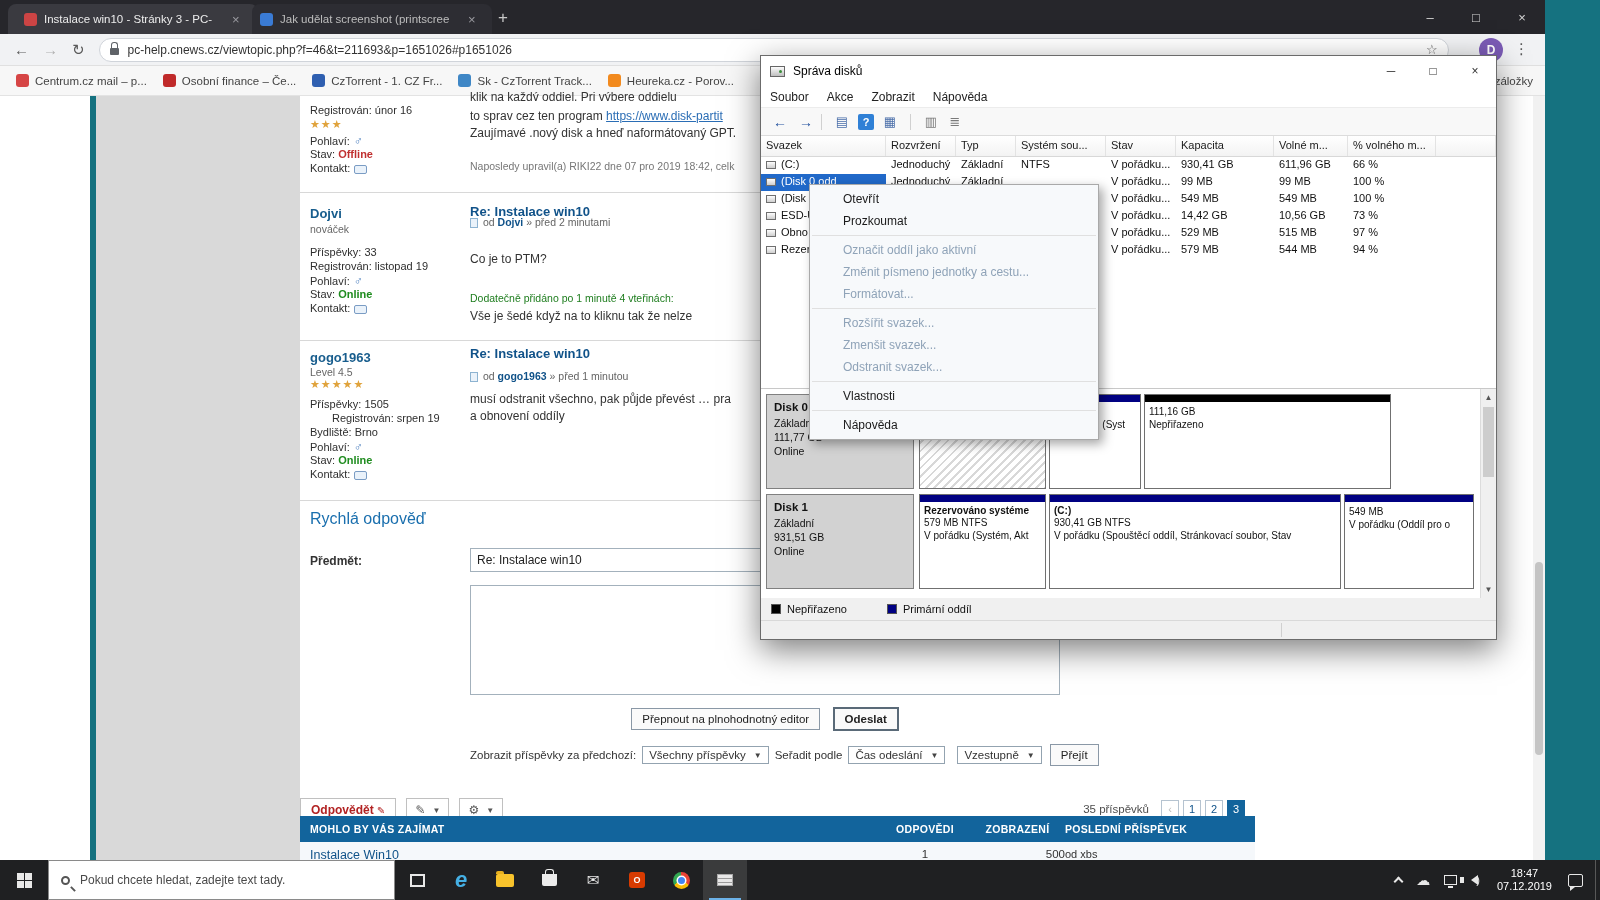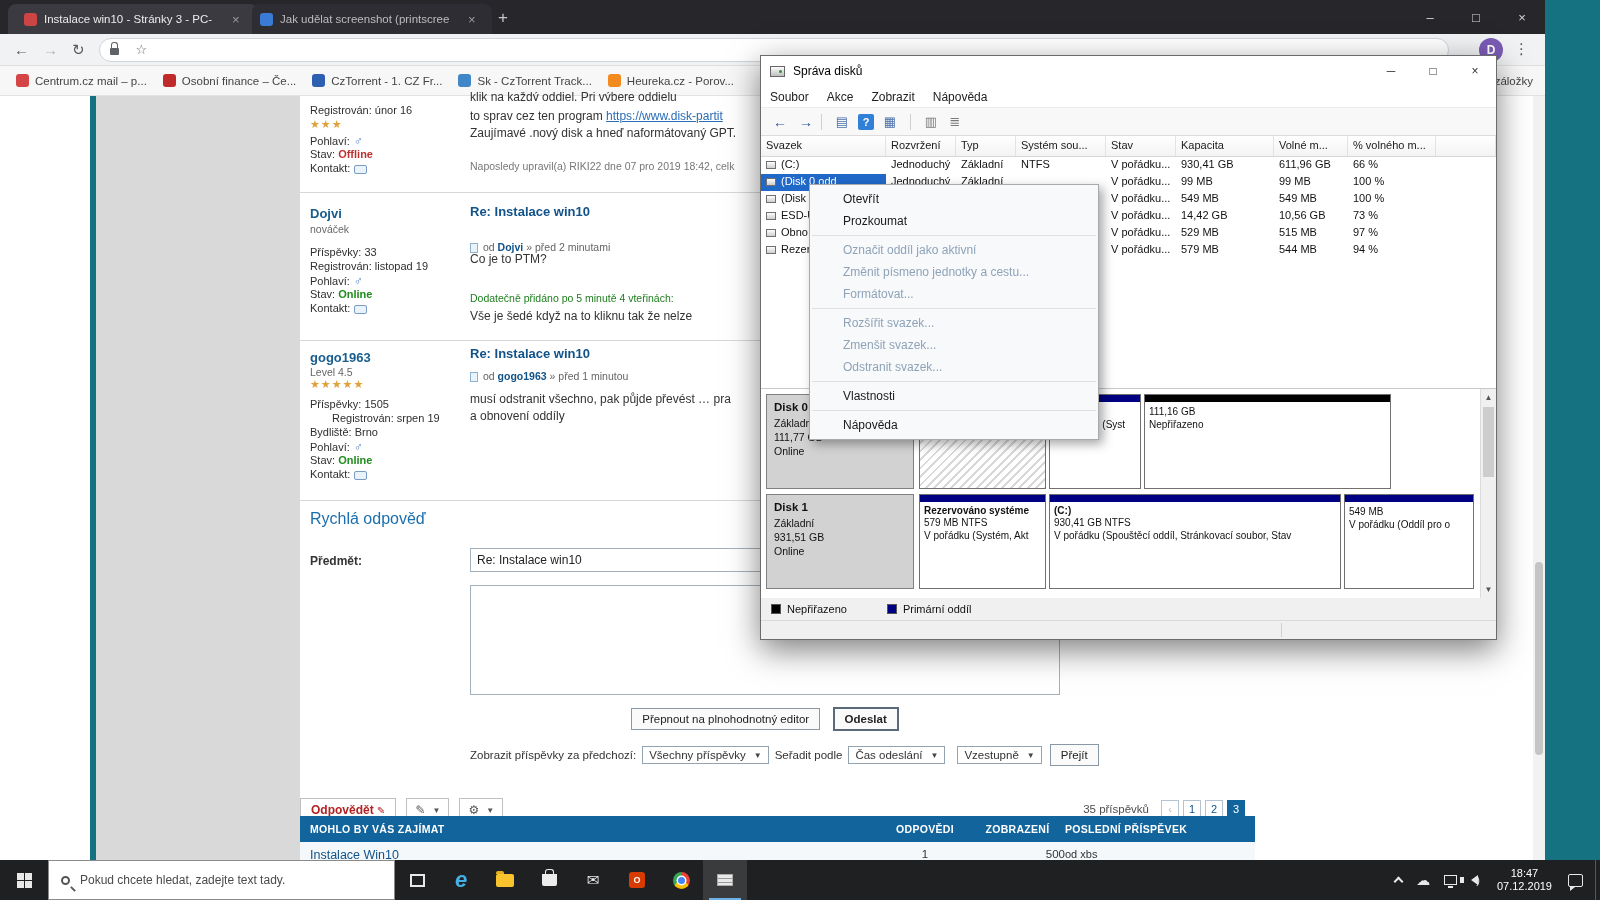--- a/index.html
+++ b/index.html
@@ -202,20 +202,21 @@
         <div class="bwc">□</div>
         <div class="bwc">×</div>
       </div>
     </div>
     <div class="btoolbar">
       <span class="navic">←</span>
       <span class="navic disabled">→</span>
       <span class="navic">↻</span>
       <div class="urlpill">
         <span class="lock"></span>
+        <span class="urltext">pc-help.cnews.cz/viewtopic.php?f=46&amp;t=211693&amp;p=1651026#p1651026</span>
         <span class="urlstar">☆</span>
       </div>
     </div>
     <div class="avatar">D</div>
     <div class="dots">⋮</div>
     <div class="bookbar">
       <div class="bmk">
           <span class="bico" style="background: rgb(214, 69, 69);"></span>
           <span>Centrum.cz mail – p...</span>
         </div>
@@ -268,23 +269,23 @@
             <div class="pline uname" style="top:6px;">Dojvi</div>
             <div class="pline rank" style="top:23px;">nováček</div>
             <div class="pline" style="top:46px;">Příspěvky: 33</div>
             <div class="pline" style="top:60px;">Registrován: listopad 19</div>
             <div class="pline" style="top:74px;"><span>Pohlaví:</span><span class="gico">♂</span></div>
             <div class="pline" style="top:88px;"><span>Stav:</span> <span class="online">Online</span></div>
             <div class="pline" style="top:102px;"><span>Kontakt:</span><span class="cico"></span></div>
           </div>
           <div class="message">
             <div class="ptitle" style="top:4px;">Re: Instalace win10</div>
-            <div class="byline" style="top:41px;text-align:center;"><span class="pgico"></span><span>od </span><b>Dojvi</b><span> » před 2 minutami</span></div>
+            <div class="byline" style="top:16px;text-align:center;"><span class="pgico"></span><span>od </span><b>Dojvi</b><span> » před 2 minutami</span></div>
             <div class="mbody" style="top:52px;">Co je to PTM?</div>
-            <div class="added" style="top:92px;">Dodatečně přidáno po 5 minutě 4 vteřinách:</div>
+            <div class="added" style="top:92px;">Dodatečně přidáno po 1 minutě 4 vteřinách:</div>
             <div class="mbody" style="top:109px;">Vše je šedé když na to kliknu tak že nelze</div>
           </div>
           <div class="psep" style="top:140px;"></div>
         </div>
 
         <div class="post" style="top:248px;height:158px;">
           <div class="profile">
             <div class="pline uname" style="top:6px;">gogo1963</div>
             <div class="pline rank" style="top:22px;">Level 4.5</div>
             <div class="pline stars" style="top:34px;">★★★★★</div>

